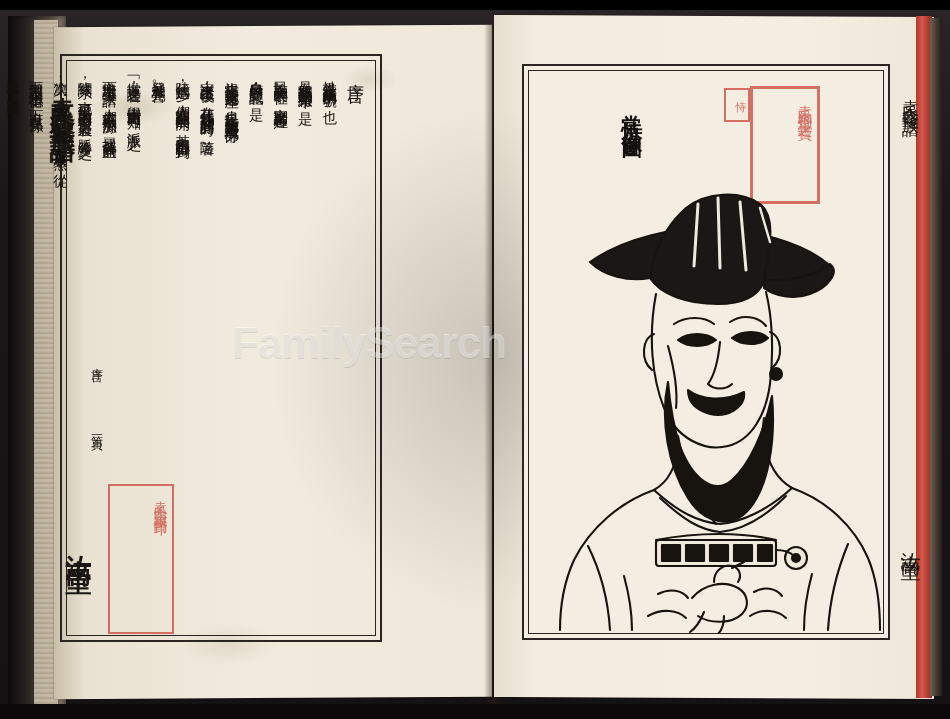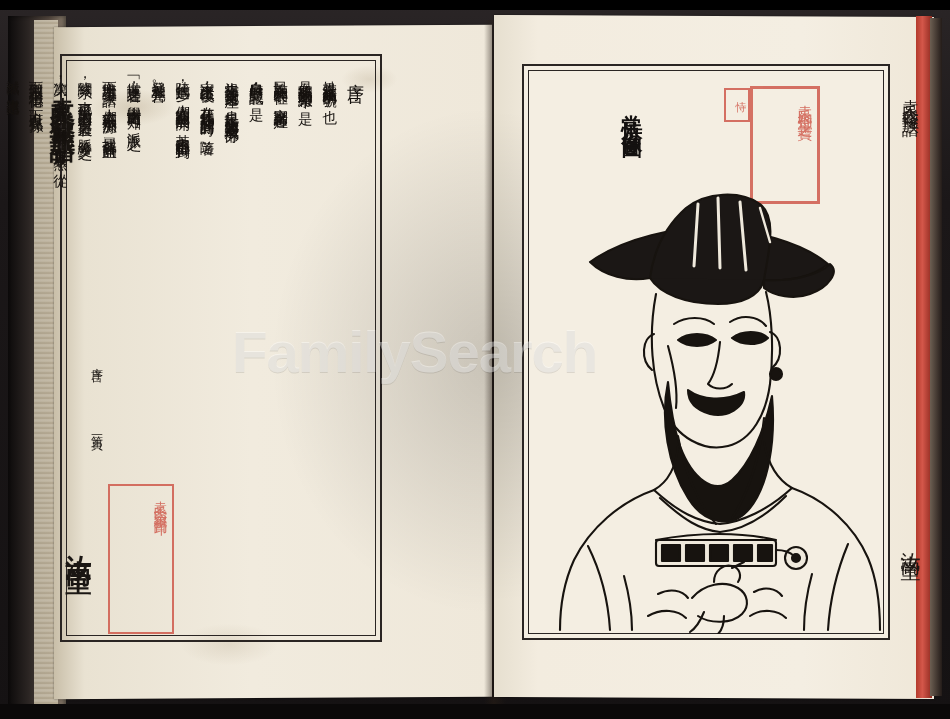--- a/index.html
+++ b/index.html
@@ -294,21 +294,21 @@
     height: 488px;
   }
 
   
   .watermark {
     position: absolute;
     left: 232px;
     top: 318px;
     width: 520px;
     font-family: "Liberation Sans", sans-serif;
-    font-size: 58px;
+    font-size: 44px;
     font-weight: bold;
     letter-spacing: -1px;
     color: rgba(255,255,255,.40);
     text-shadow: 0 1px 0 rgba(0,0,0,.10);
     pointer-events: none;
     user-select: none;
   }
 
   
   .gutter {

